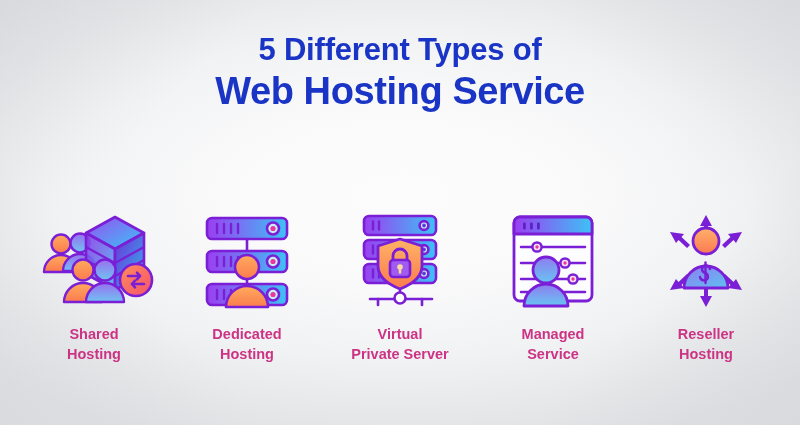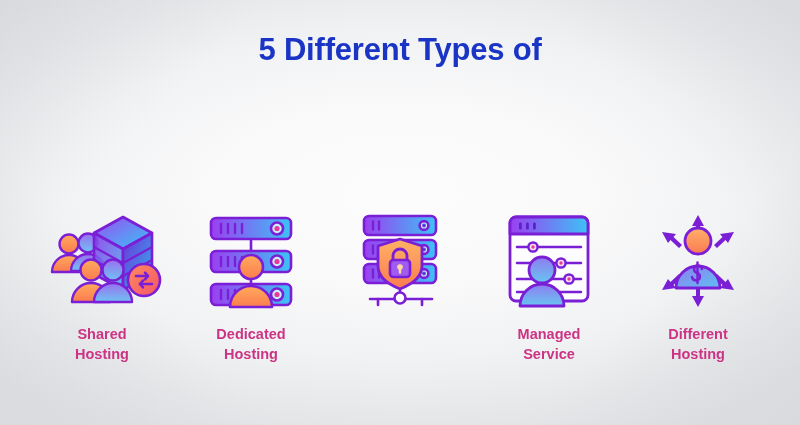--- a/index.html
+++ b/index.html
@@ -67,21 +67,21 @@
   }
 
   
   .cards {
     position: absolute;
     top: 212px;
     left: 0;
     width: 800px;
     display: flex;
     justify-content: space-between;
-    padding: 0 30px;
+    padding: 0 22px;
     box-sizing: border-box;
     z-index: 2;
   }
   .card {
     width: 144px;
     display: flex;
     flex-direction: column;
     align-items: center;
   }
   .card-icon {
@@ -112,20 +112,21 @@
     z-index: 3;
   }
 </style>
 </head>
 <body>
 
 <div class="poster">
 
   <div class="title-block">
     <div class="title-line-1">5 Different Types of</div>
+    <div class="title-line-2">Web Hosting Service</div>
   </div>
 
   <div class="cards">
 
     <div class="card">
       <div class="card-icon">
         <svg width="126" height="98" viewBox="0 0 126 98" xmlns="http://www.w3.org/2000/svg">
           <defs>
             <linearGradient id="shCubeTop" x1="0" y1="0" x2="1" y2="1">
               <stop offset="0" stop-color="#9b4cf0"></stop>
@@ -308,20 +309,22 @@
 
           <g>
             <path d="M52 27 L74 34 V54 C74 66 62 73 52 77 C42 73 30 66 30 54 V34 z" fill="url(#vpsShield)" stroke="#7a1fd6" stroke-width="2.8" stroke-linejoin="round"></path>
             <path d="M45 49 V44 a7 7 0 0 1 14 0 v5" fill="none" stroke="#7a1fd6" stroke-width="2.8" stroke-linecap="round"></path>
             <rect x="42" y="48" width="20" height="17" rx="3.5" fill="#a05cf0" stroke="#7a1fd6" stroke-width="2.6"></rect>
             <circle cx="52" cy="55" r="2.8" fill="#ffd9a0" stroke="none"></circle>
             <path d="M52 56.5 L52 60.5" stroke="#ffd9a0" stroke-width="2.4" stroke-linecap="round"></path>
           </g>
         </svg>
       </div>
+      <div class="card-label">Virtual
+Private Server</div>
     </div>
 
     <div class="card">
       <div class="card-icon">
         <svg width="104" height="98" viewBox="0 0 104 98" xmlns="http://www.w3.org/2000/svg">
           <defs>
             <linearGradient id="mgBar" x1="0" y1="0" x2="1" y2="0">
               <stop offset="0" stop-color="#9b3ff0"></stop>
                 <stop offset="1" stop-color="#3dc2f6"></stop>
             </linearGradient>
@@ -398,20 +401,20 @@
             <circle cx="52" cy="29" r="13" fill="url(#rsHead)"></circle>
             <path d="M30 76 a22 22 0 0 1 44 0 z" fill="url(#rsBody)"></path>
           </g>
 
           <g stroke="#7a1fd6" stroke-width="2.4" fill="none" stroke-linecap="round">
             <path d="M56 57 a5 4 0 0 0 -5 -3.5 a4.5 4 0 0 0 0 7.5 a4.5 4 0 0 1 0 7.5 a5 4 0 0 1 -5 -3.5"></path>
             <path d="M51.5 50.5 L51.5 71"></path>
           </g>
         </svg>
       </div>
-      <div class="card-label">Different
+      <div class="card-label">Reseller
 Hosting</div>
     </div>
 
   </div>
 
 
 </div>
 
 </body></html>

